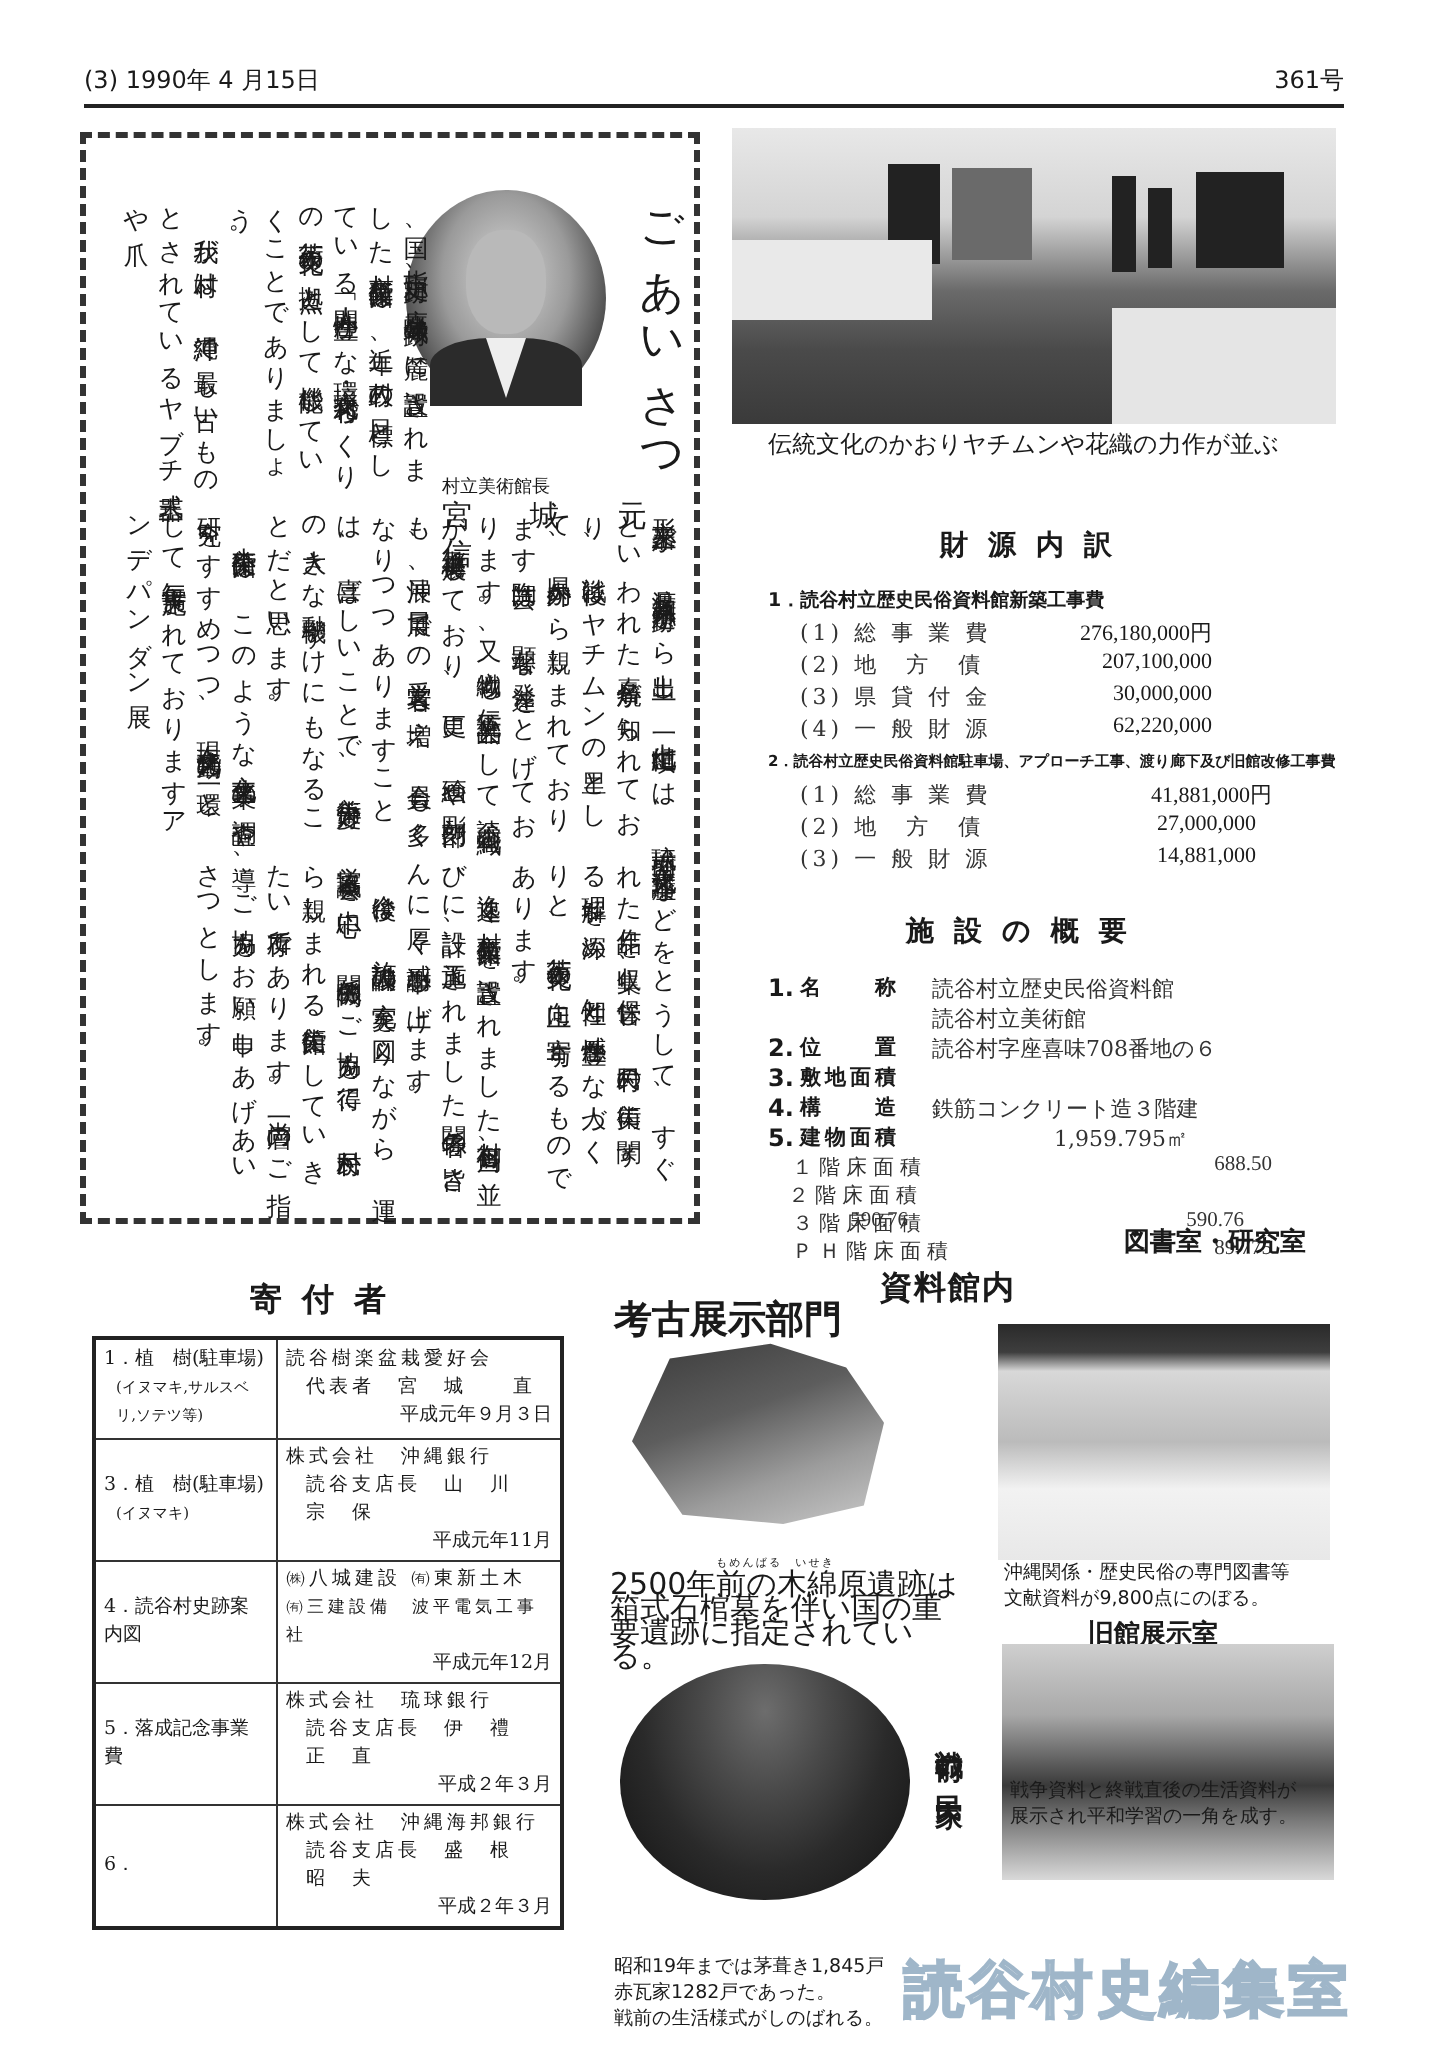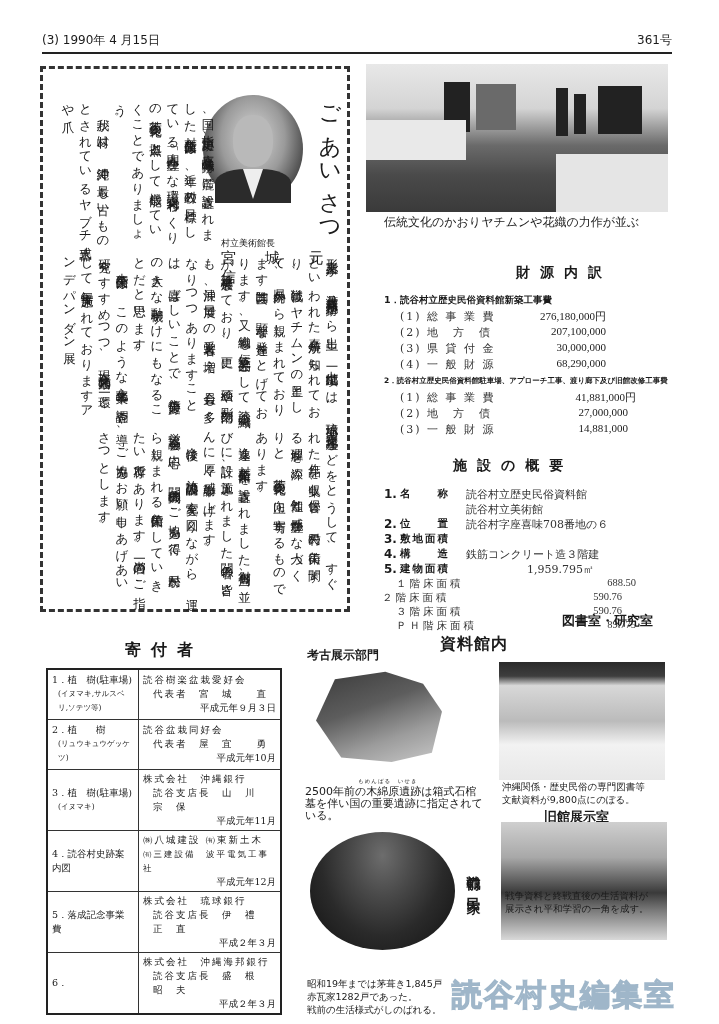--- a/index.html
+++ b/index.html
@@ -25,21 +25,21 @@
   #text-upper { right:130px; top:26px; height:150px; }
   #text-lower-a { right:6px; top:180px; height:170px; }
   #text-lower-b { right:6px; top:354px; height:168px; }
   
   #photo-top { left:366px; top:64px; width:302px; height:148px;
                background:linear-gradient(180deg,#e8e8e8 0%,#d4d4d4 30%,#6a6a6a 55%,#4a4a4a 75%,#3a3a3a 100%); }
   .p-item { position:absolute; background:#222; }
   #photo-top-cap { left:384px; top:214px; font-size:12px; font-family:"DejaVu Sans", sans-serif; }
   
   .sec-title { position:absolute; font-family:"DejaVu Sans", sans-serif; font-weight:bold; font-size:14px; letter-spacing:10px; }
-  #fin-title { left:470px; top:264px;margin-left:46px; }
+  #fin-title { left:470px; top:264px; }
   .fin-head { position:absolute; font-size:9.5px; font-weight:bold; font-family:"DejaVu Sans", sans-serif; }
   .fin-row { position:absolute; font-size:11px; display:flex; }
   .fin-row .lbl { width:96px; letter-spacing:2px; color:#333; }
   .fin-row .val { width:110px; text-align:right; font-family:"Liberation Serif", serif; }
   
   #fac-title { left:453px; top:457px; }
   .fac-row { position:absolute; font-size:11px; display:flex; }
   .fac-row .num { width:16px; font-weight:bold; font-family:"DejaVu Sans", sans-serif; font-size:12px; }
   .fac-row .key { width:66px; font-weight:bold; font-family:"DejaVu Sans", sans-serif; letter-spacing:2px; font-size:10.5px; }
   .fac-row .v { color:#333; }
@@ -50,26 +50,26 @@
   #don-title { left:125px; top:640px; font-size:16px; letter-spacing:10px; font-weight:bold; font-family:"DejaVu Sans", sans-serif; position:absolute; }
   #don-table { left:46px; top:668px; width:236px; border-collapse:collapse; position:absolute; font-size:9.5px; border:2px solid #222; }
   #don-table th { font-weight:normal; border:1px solid #333; height:17px; letter-spacing:3px; }
   #don-table td { border:1px solid #333; vertical-align:middle; padding:2px 4px; line-height:14px; }
   #don-table td.item { width:82px; }
   #don-table .sub { font-size:7.5px; padding-left:6px; }
   #don-table .d1 { letter-spacing:2px; }
   #don-table .d2 { padding-left:10px; letter-spacing:2px; }
   #don-table .d3 { text-align:right; }
   
-  #sec-archaeo { left:307px; top:647px; font-size:12px; font-weight:bold; position:absolute; }
+  #sec-archaeo { left:307px; top:647px; font-size:19px; font-weight:bold; position:absolute; }
   #sec-inside { left:440px; top:634px; font-size:16px; font-weight:bold; font-family:"DejaVu Sans", sans-serif; position:absolute; letter-spacing:1px; }
   #sec-library { left:562px; top:612px; font-size:13px; font-weight:bold; position:absolute; }
   #photo-archaeo { left:316px; top:670px; width:126px; height:92px; background:linear-gradient(160deg,#3a3a3a 0%,#5d5d5d 40%,#9c9c9c 70%,#c9c9c9 100%);
                    clip-path:polygon(15% 10%,55% 2%,85% 15%,100% 45%,92% 90%,60% 100%,20% 95%,0 55%); }
-  #cap-archaeo { left:305px; top:786px; font-size:11px; font-family:"DejaVu Sans", sans-serif; line-height:12px; position:absolute; width:180px; }
+  #cap-archaeo { left:305px; top:786px; font-size:15px; font-family:"DejaVu Sans", sans-serif; line-height:12px; position:absolute; width:180px; }
   #ruby { left:358px; top:778px; font-size:5.5px; position:absolute; font-family:"DejaVu Sans", sans-serif; letter-spacing:1px; }
   #photo-house { left:310px; top:832px; width:145px; height:118px; border-radius:50%;
                  background:radial-gradient(ellipse at 50% 20%, #6d6d6d 0%, #4a4a4a 30%, #2a2a2a 60%, #111 100%); }
   #house-label { left:465px; top:864px; font-size:14px; font-weight:bold; writing-mode:vertical-rl; letter-spacing:2px; position:absolute; }
   #cap-house { left:307px; top:977px; font-size:9.5px; font-family:"DejaVu Sans", sans-serif; line-height:13px; position:absolute; }
   #photo-lib { left:499px; top:662px; width:166px; height:118px; background:linear-gradient(180deg,#2a2a2a 0%,#3e3e3e 12%,#d8d8d8 20%,#bbb 50%,#f2f2f2 70%,#e8e8e8 100%); position:absolute; }
   #cap-lib { left:502px; top:780px; font-size:9.5px; font-family:"DejaVu Sans", sans-serif; line-height:13px; position:absolute; }
   #sec-oldhall { left:544px; top:808px; font-size:13px; font-weight:bold; position:absolute; }
   #photo-old { left:501px; top:822px; width:166px; height:118px; background:linear-gradient(180deg,#cfcfcf 0%,#a8a8a8 30%,#3a3a3a 60%,#7a7a7a 75%,#d9d9d9 100%); position:absolute; }
   #cap-old { left:505px; top:889px; font-size:9.5px; font-family:"DejaVu Sans", sans-serif; line-height:13px; position:absolute; }
@@ -122,21 +122,21 @@
 <div class="fin-row" style="left:400px;top:325px;">
     <span class="lbl">(2) 地　方　債</span>
     <span class="val">207,100,000</span>
   </div>
 <div class="fin-row" style="left:400px;top:341px;">
     <span class="lbl">(3) 県 貸 付 金</span>
     <span class="val">30,000,000</span>
   </div>
 <div class="fin-row" style="left:400px;top:357px;">
     <span class="lbl">(4) 一 般 財 源</span>
-    <span class="val">68,290,000</span>
+    <span class="val">62,220,000</span>
   </div>
 <div class="fin-head" style="left:384px;top:376px;font-size:7.5px;">2．読谷村立歴史民俗資料館駐車場、アプローチ工事、渡り廊下及び旧館改修工事費</div>
 <div class="fin-row" style="left:400px;top:390px;">
     <span class="lbl">(1) 総 事 業 費</span>
     <span class="val" style="width:140px">41,881,000円</span>
   </div>
 <div class="fin-row" style="left:400px;top:406px;">
     <span class="lbl">(2) 地　方　債</span>
     <span class="val" style="width:132px">27,000,000</span>
   </div>
@@ -173,21 +173,21 @@
   </div>
 <div class="fac-row" style="left:384px;top:562px;">
     <span class="num">5.</span>
     <span class="key">建物面積</span>
     <span class="v" style="width:128px;text-align:right;">1,959.795㎡</span>
   </div>
 <div class="fac-sub" style="left:386px;top:577px;">
     <span class="k">１階床面積</span>
     <span class="v">688.50</span>
   </div>
-<div class="fac-sub" style="left:372px;top:591px;">
+<div class="fac-sub" style="left:384px;top:591px;flex-direction:column;">
     <span class="k">２階床面積</span>
     <span class="v">590.76</span>
   </div>
 <div class="fac-sub" style="left:386px;top:605px;">
     <span class="k">３階床面積</span>
     <span class="v" style="width:56px">590.76</span>
   </div>
 <div class="fac-sub" style="left:386px;top:619px;">
     <span class="k">ＰＨ階床面積</span>
     <span class="v">89.775</span>
@@ -198,31 +198,20 @@
   <tbody>
   <tr style="height:50px">
     <td class="item">
           <div>1．植　樹(駐車場)</div>
           <div class="sub">(イヌマキ,サルスベリ,ソテツ等)</div>
         </td>
     <td>
           <div class="d1">読谷樹楽盆栽愛好会</div>
           <div class="d2">代表者　宮　城　　直</div>
           <div class="d3">平成元年９月３日</div>
-        </td>
-  </tr>
-  <tr style="height:50px">
-    <td class="item">
-          <div>2．植　　樹</div>
-          <div class="sub">(リュウキュウゲッケツ)</div>
-        </td>
-    <td>
-          <div class="d1">読谷盆栽同好会</div>
-          <div class="d2">代表者　屋　宜　　勇</div>
-          <div class="d3">平成元年10月</div>
         </td>
   </tr>
   <tr style="height:50px">
     <td class="item">
           <div>3．植　樹(駐車場)</div>
           <div class="sub">(イヌマキ)</div>
         </td>
     <td>
           <div class="d1">株式会社　沖縄銀行</div>
           <div class="d2">読谷支店長　山　川　宗　保</div>

